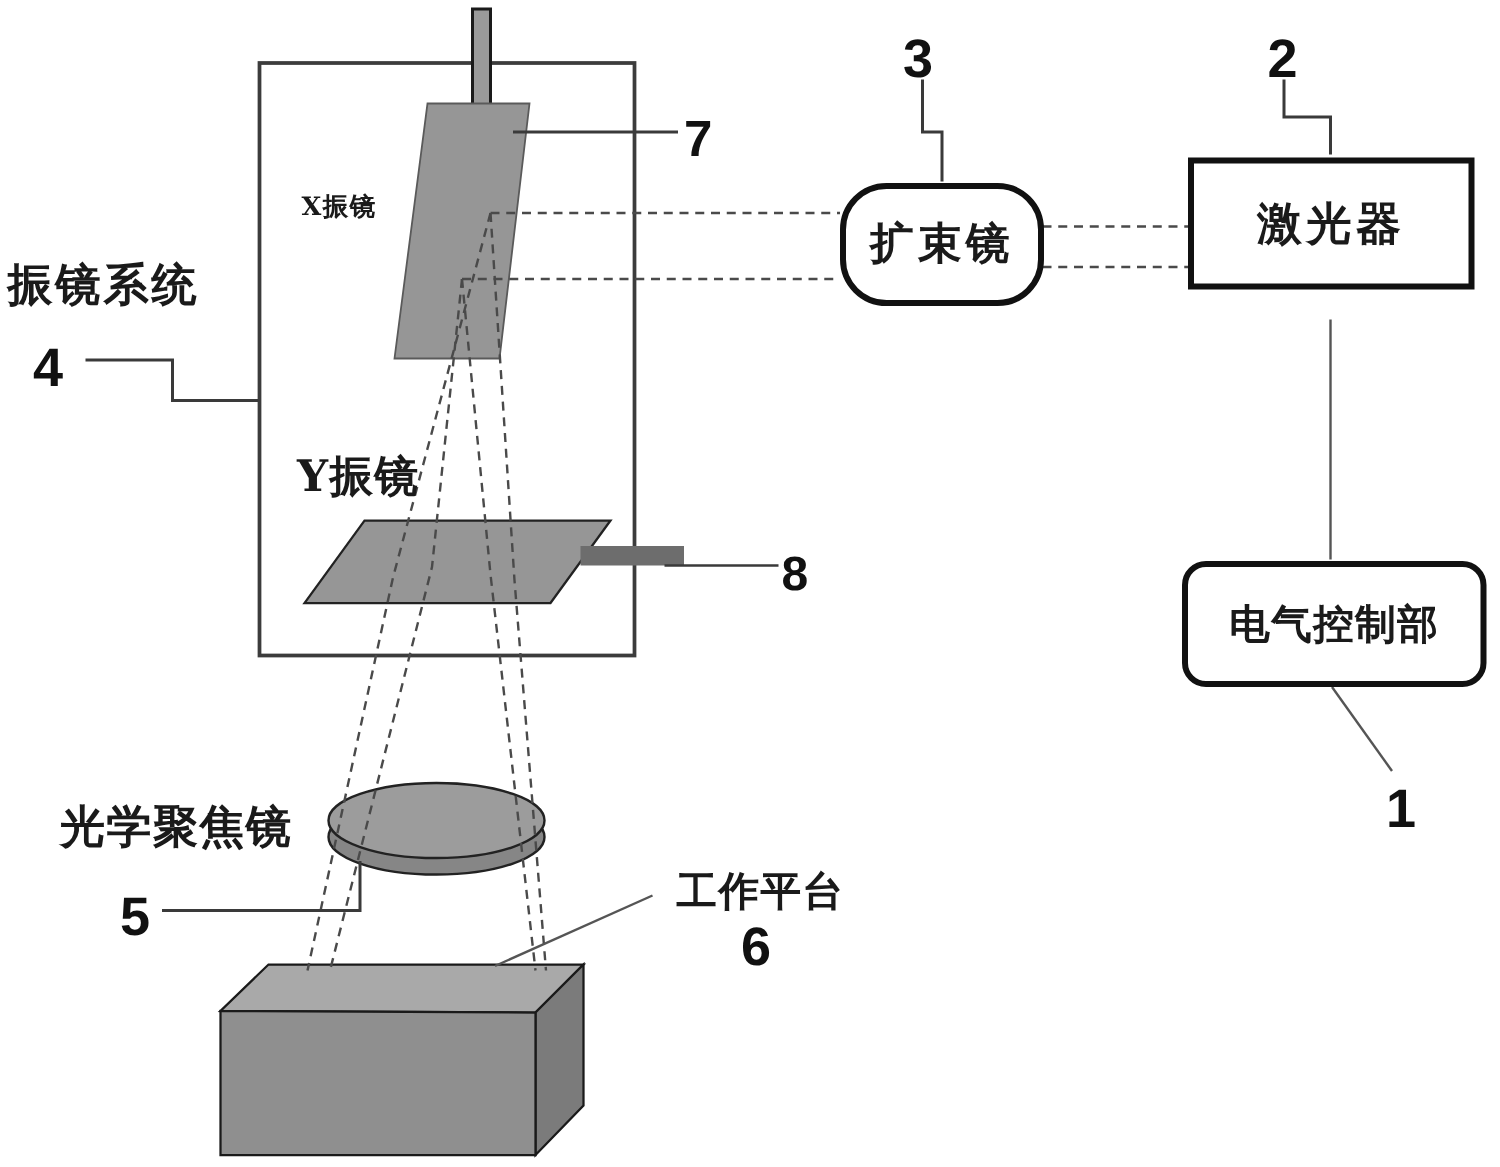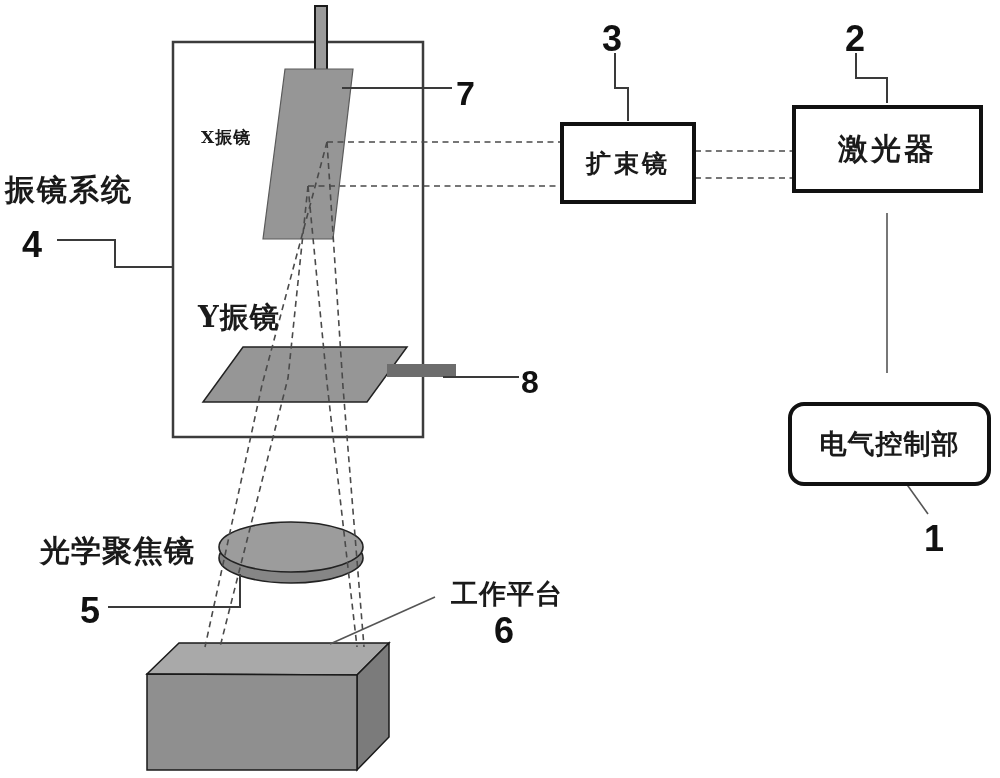--- a/index.html
+++ b/index.html
@@ -14,21 +14,21 @@
   }
   .refnum{
     position:absolute;color:#111;font-weight:700;
     font-family:"Liberation Sans", sans-serif;white-space:nowrap;
   }
   .compbox{
     position:absolute;display:flex;align-items:center;justify-content:center;
     background:#ffffff;border:4px solid #111;box-sizing:border-box;
     color:#1a1a1a;font-weight:700;font-family:"DejaVu Serif", serif;letter-spacing:3px;
   }
-  .rounded{border-radius:16px;margin-top:28px;}
+  .rounded{border-radius:16px;}
 </style>
 </head>
 <body>
 
 <div id="stage">
 
   <svg id="diagram-svg" viewBox="0 0 1000 778">
 
     <rect x="173" y="42" width="250" height="395" fill="none" stroke="#3c3c3c" stroke-width="2.5"></rect>
 
@@ -62,21 +62,21 @@
     <path d="M342 88 L452 88" fill="none" stroke="#3a3a3a" stroke-width="2"></path>
     <path d="M443 377 L519 377" fill="none" stroke="#3a3a3a" stroke-width="1.8"></path>
     <polyline points="615,53 615,88 628,88 628,121" fill="none" stroke="#3a3a3a" stroke-width="2"></polyline>
     <polyline points="856,53 856,78 887,78 887,103" fill="none" stroke="#3a3a3a" stroke-width="2"></polyline>
     <path d="M887 213 L887 373" fill="none" stroke="#555" stroke-width="1.6"></path>
     <path d="M888 458 L928 514" fill="none" stroke="#555" stroke-width="1.6"></path>
     <polyline points="108,607 240,607 240,574" fill="none" stroke="#3a3a3a" stroke-width="2"></polyline>
     <path d="M435 597 L330 644" fill="none" stroke="#555" stroke-width="1.6"></path>
   </svg>
 
-  <div class="compbox" style="left:560px;top:122px;width:136px;height:82px;font-size:25px;">
+  <div class="compbox" style="left:560px;top:122px;width:136px;height:82px;font-size:29px;border-radius:31px;">
     <span>扩束镜</span>
   </div>
 
   <div class="compbox" style="left:792px;top:105px;width:191px;height:88px;font-size:30px;">
     <span>激光器</span>
   </div>
 
   <div class="compbox rounded" style="left:788px;top:374px;width:203px;height:84px;font-size:27px;letter-spacing:1px;">
     <span>电气控制部</span>
   </div>

